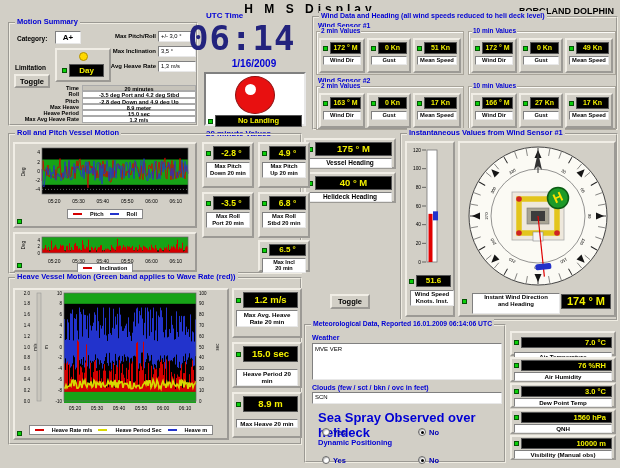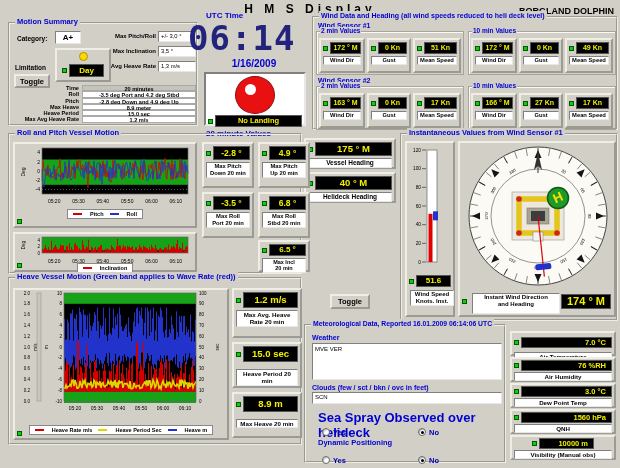--- a/index.html
+++ b/index.html
@@ -982,20 +982,20 @@
     <div class="tile-label" style="font-size:6.2px;margin-top:0">Dew Point Temp</div>
   </div>
   <div class="tile" style="left:510px;top:409px;width:106px;height:25px">
     <div class="tile-top" style="padding:1px 2px">
         <span class="dot"></span>
         <span class="disp" style="height:11px;font-size:7.5px;line-height:9px;text-align:right;padding-right:5px">1560 hPa</span>
       </div>
     <div class="tile-label" style="font-size:6.2px;margin-top:0">QNH</div>
   </div>
   <div class="tile" style="left:510px;top:435px;width:106px;height:25px">
-    <div class="tile-top" style="padding:1px 20px">
+    <div class="tile-top" style="padding:1px 2px">
         <span class="dot"></span>
         <span class="disp" style="height:11px;font-size:7.5px;line-height:9px;text-align:right;padding-right:5px">10000 m</span>
       </div>
     <div class="tile-label" style="font-size:6.2px;margin-top:0">Visibility (Manual obs)</div>
   </div>
 
 </div>
 
 </body></html>

